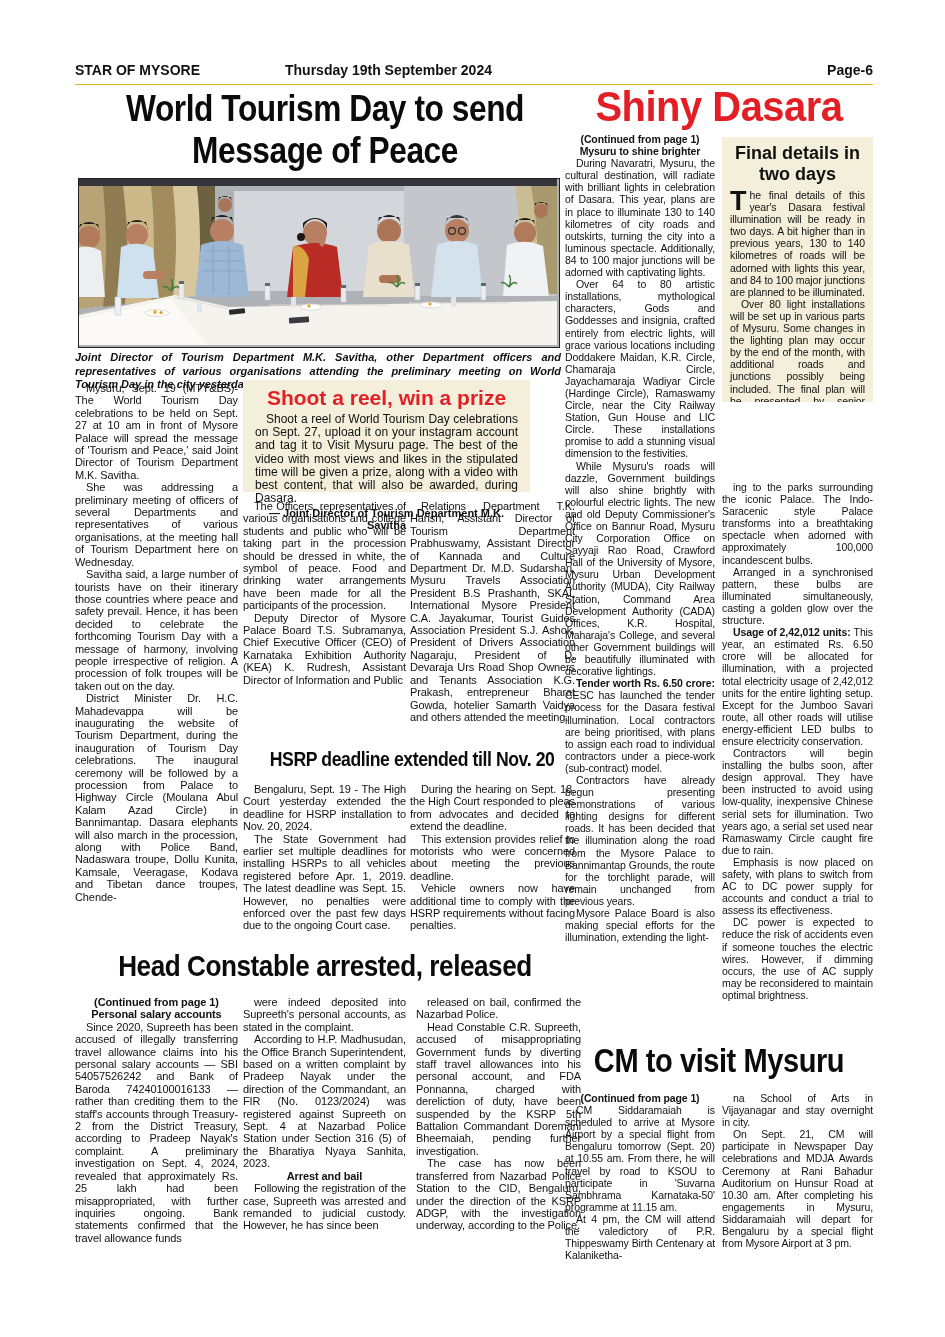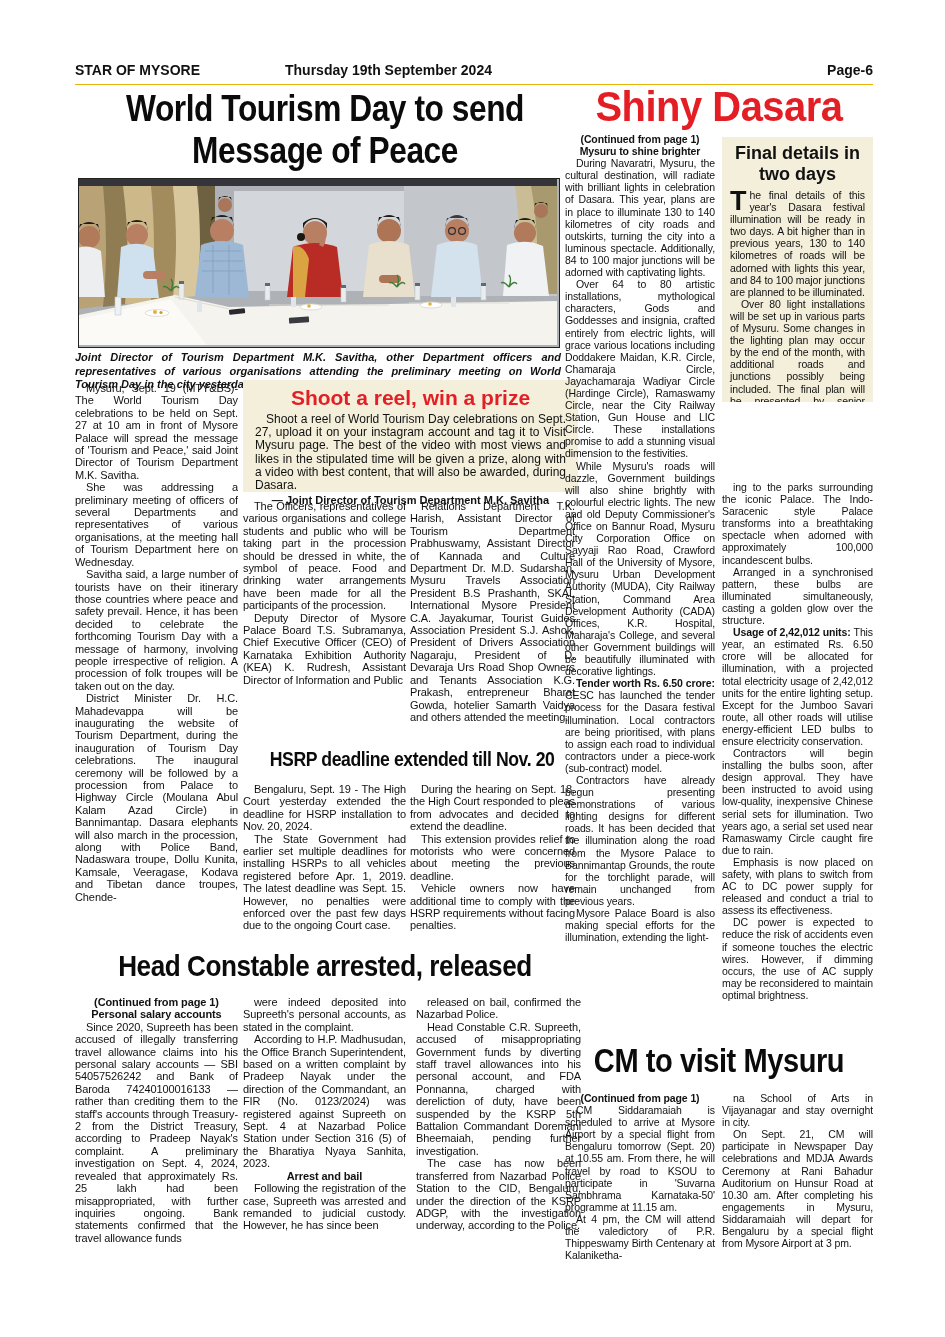--- a/index.html
+++ b/index.html
@@ -39,21 +39,21 @@
   .hsrp-col1{left:243px;top:783px;width:163px;height:168px;}
   .hsrp-col2{left:410px;top:783px;width:165px;height:168px;}
   .hc-col1{left:75px;top:996px;width:163px;height:268px;}
   .hc-col2{left:243px;top:996px;width:163px;height:268px;}
   .hc-col3{left:416px;top:996px;width:165px;height:268px;}
   .sd-col1{left:565px;top:133px;width:150px;height:908px;}
   .sd-col2{left:722px;top:481px;width:151px;height:562px;}
   .cm-col1{left:565px;top:1092px;width:150px;height:172px;}
   .cm-col2{left:722px;top:1092px;width:151px;height:172px;}
   
-  .reel-box{position:absolute;left:243px;top:380px;width:335px;height:112px;
+  .reel-box{position:absolute;left:243px;top:380px;width:287px;height:112px;
             background:var(--cream);padding:5px 12px 4px;box-sizing:border-box;}
   .reel-title{font-size:21px;font-weight:bold;color:var(--red);text-align:center;margin:1px 0 3px;}
   .reel-body{font-size:12px;line-height:13.2px;text-align:justify;text-indent:11px;margin:0;}
   .reel-byline{font-size:11px;font-weight:bold;text-align:center;margin-top:2px;}
   .final-box{position:absolute;left:722px;top:137px;width:151px;height:265px;
              background:var(--cream);padding:6px 8px;box-sizing:border-box;overflow:hidden;}
   .fb-title{font-size:18px;line-height:21px;font-weight:bold;text-align:center;margin:0 0 4px;}
   .fb-paras p{margin:0;font-size:10.5px;line-height:12.1px;text-align:justify;text-indent:11px;letter-spacing:-0.1px;}
   .fb-paras p.dc{text-indent:0;}
   .dropcap{float:left;font-size:27px;line-height:23px;font-weight:bold;padding:1px 3px 0 0;}
@@ -249,21 +249,21 @@
         <p>Over 80 light installations will be set up in various parts of Mysuru. Some changes in the lighting plan may occur by the end of the month, with additional roads and junctions possibly being included. The final plan will be presented by senior department officials and the CESC Chairman.</p>
       </div>
     <div class="fb-byline">—K.M. Munigopala Raju, Director, Technical Division, CESC</div>
   </div>
 
   <div class="col body-r sd-col2">
       <p>ing to the parks surrounding the iconic Palace. The Indo-Saracenic style Palace transforms into a breathtaking spectacle when adorned with approximately 100,000 incandescent bulbs.</p>
       <p>Arranged in a synchronised pattern, these bulbs are illuminated simultaneously, casting a golden glow over the structure.</p>
       <p><b class="lead">Usage of 2,42,012 units: </b>This year, an estimated Rs. 6.50 crore will be allocated for illumination, with a projected total electricity usage of 2,42,012 units for the entire lighting setup. Except for the Jumboo Savari route, all other roads will utilise energy-efficient LED bulbs to ensure electricity conservation.</p>
       <p>Contractors will begin installing the bulbs soon, after design approval. They have been instructed to avoid using low-quality, inexpensive Chinese serial sets for illumination. Two years ago, a serial set used near Ramaswamy Circle caught fire due to rain.</p>
-      <p>Emphasis is now placed on safety, with plans to switch from AC to DC power supply for released and conduct a trial to assess its effectiveness.</p>
+      <p>Emphasis is now placed on safety, with plans to switch from AC to DC power supply for accounts and conduct a trial to assess its effectiveness.</p>
       <p>DC power is expected to reduce the risk of accidents even if someone touches the electric wires. However, if dimming occurs, the use of AC supply may be reconsidered to maintain optimal brightness.</p>
     </div>
 
   <div class="headline cm-head">CM to visit Mysuru</div>
   <div class="col body-r cm-col1">
       <p class="centerline">(Continued from page 1)</p>
       <p>CM Siddaramaiah is scheduled to arrive at Mysore Airport by a special flight from Bengaluru tomorrow (Sept. 20) at 10.55 am. From there, he will travel by road to KSOU to participate in 'Suvarna Sambhrama Karnataka-50' programme at 11.15 am.</p>
       <p>At 4 pm, the CM will attend the valedictory of P.R. Thippeswamy Birth Centenary at Kalaniketha-</p>
     </div>
   <div class="col body-r cm-col2">

